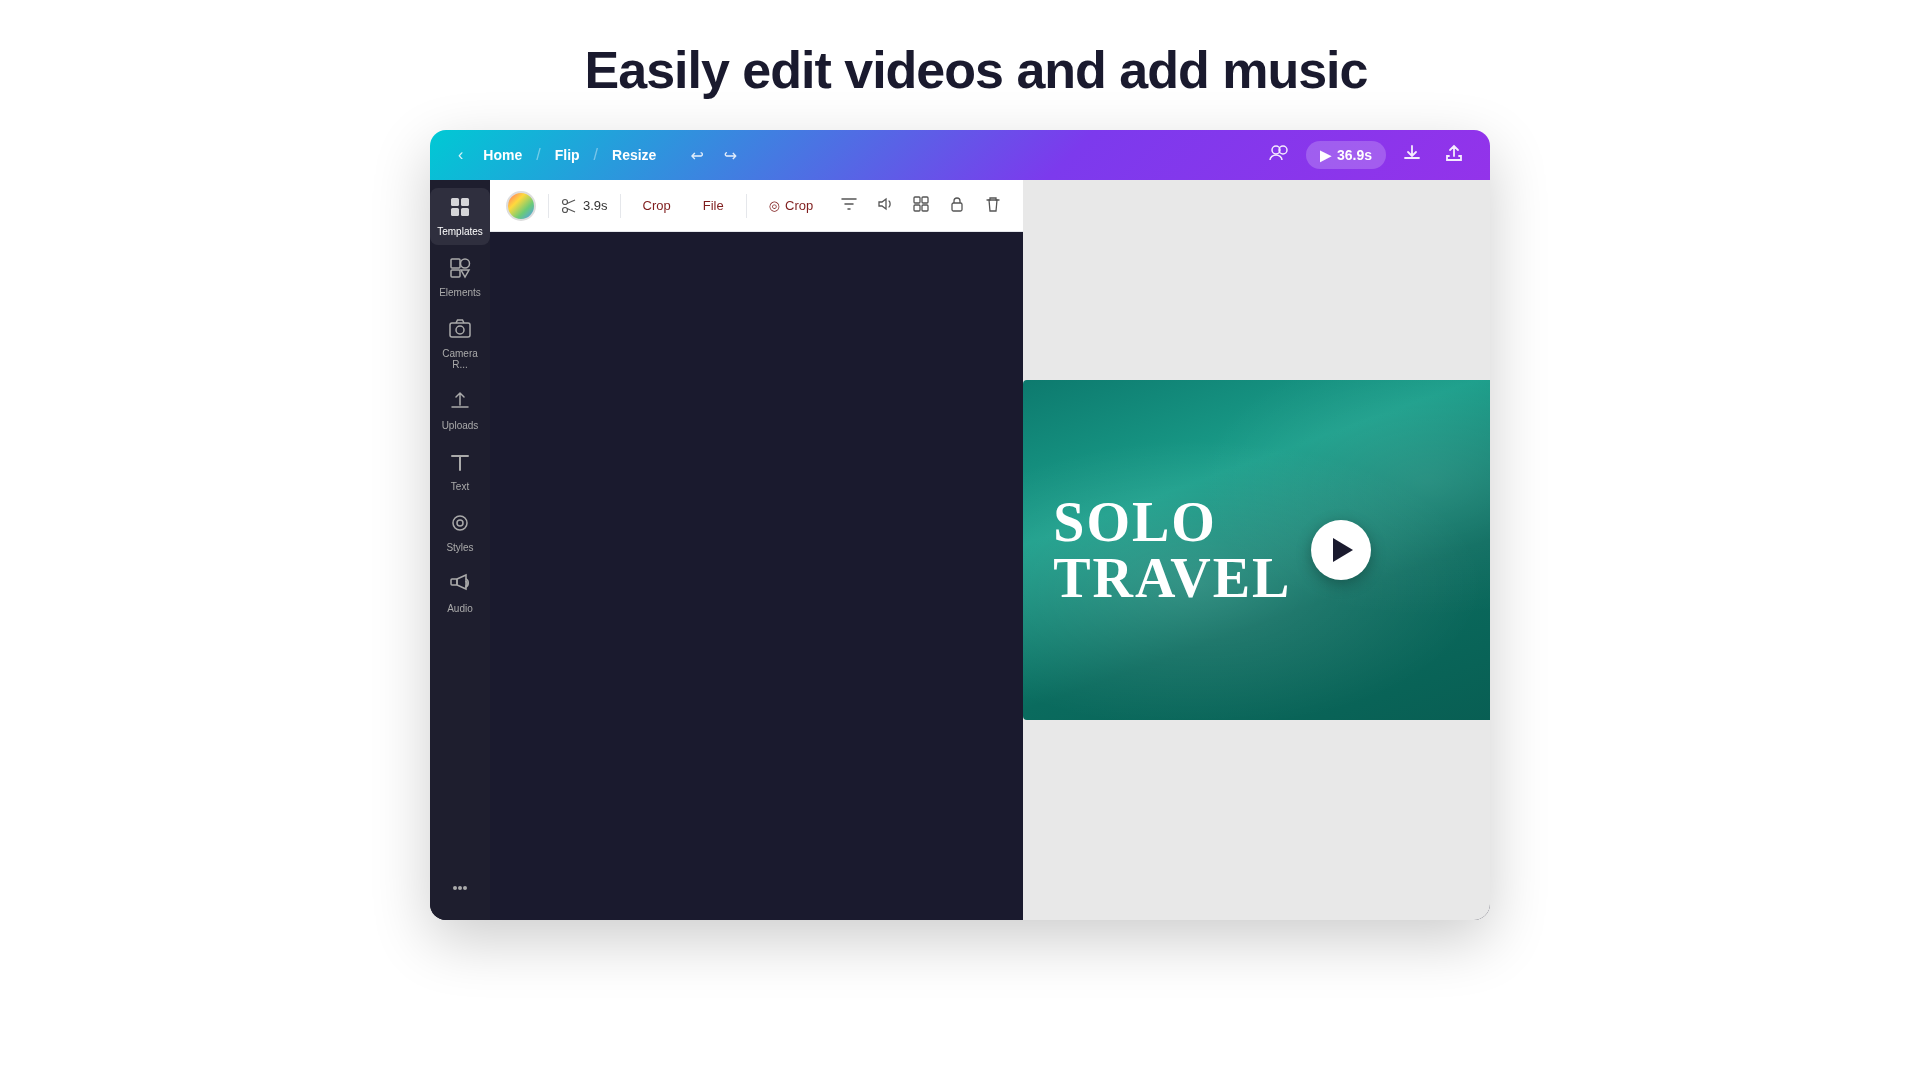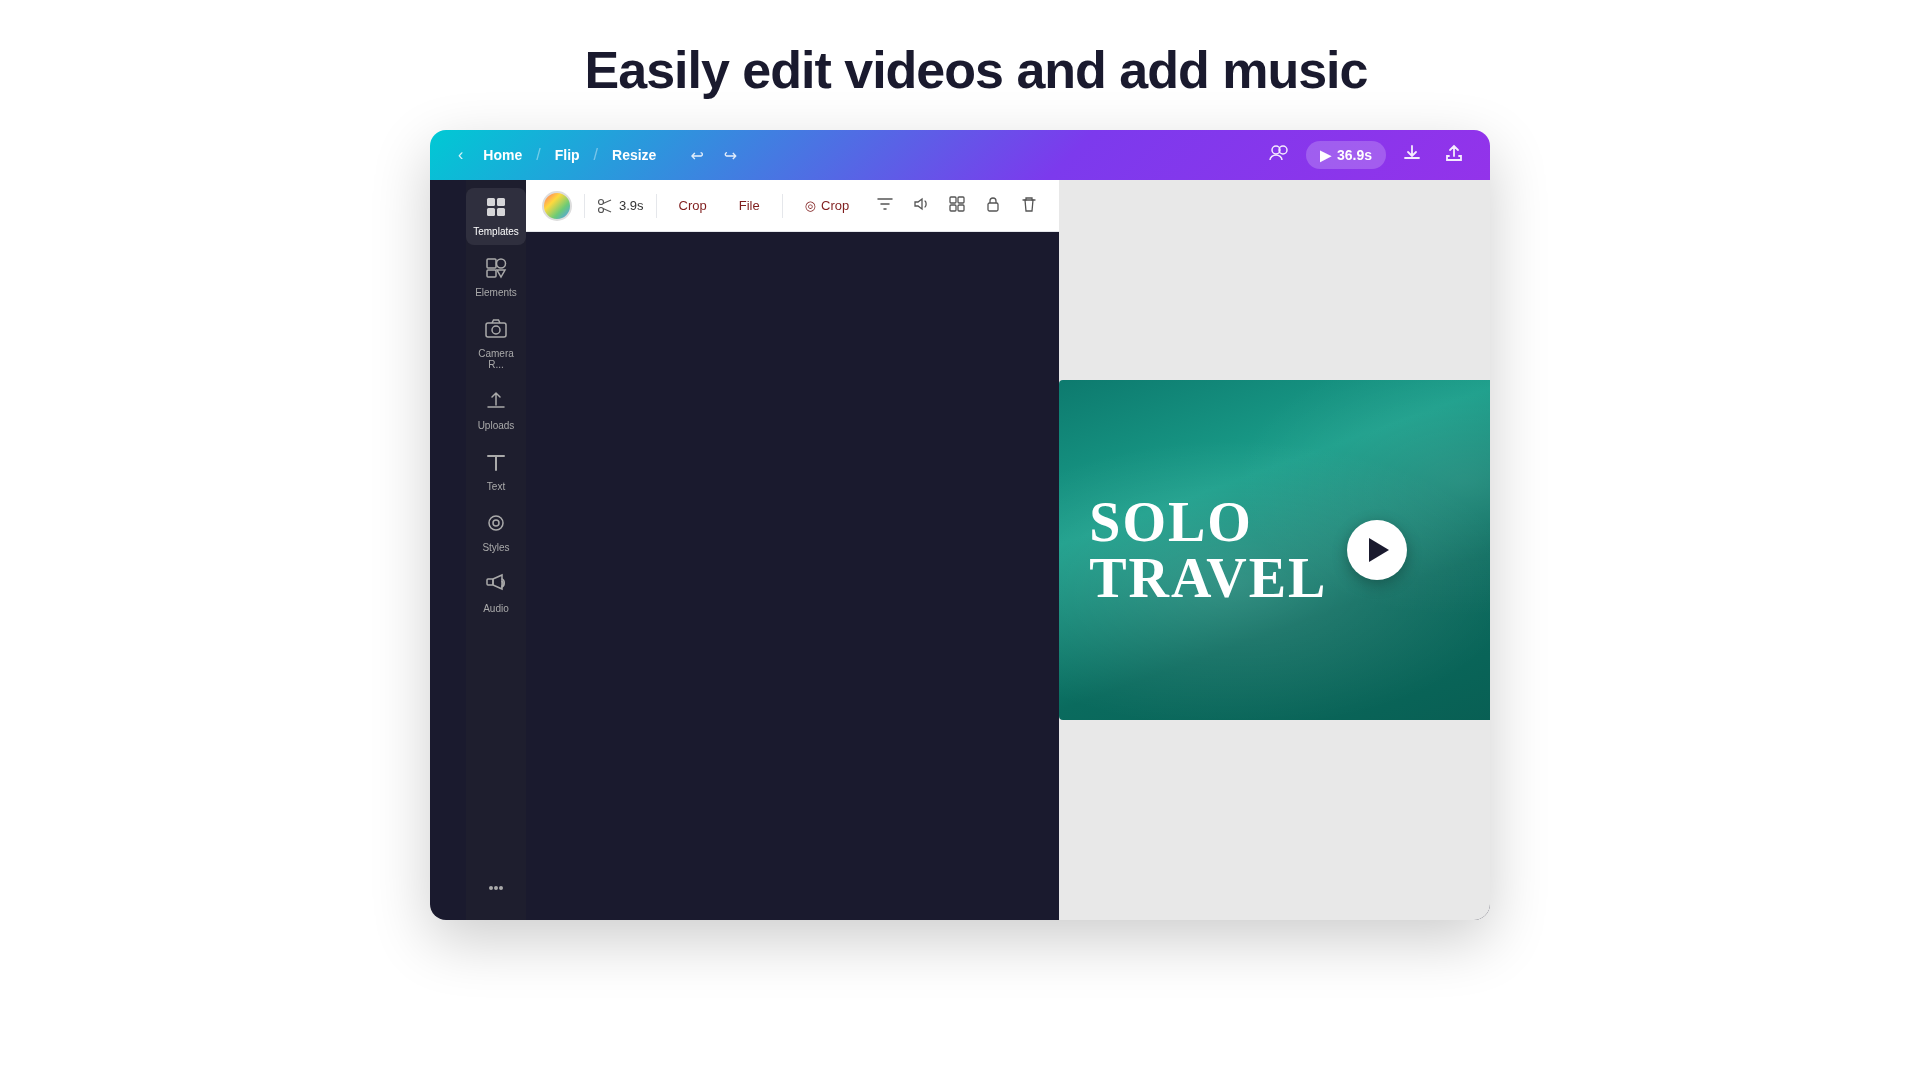--- a/index.html
+++ b/index.html
@@ -125,21 +125,20 @@
 
     
     .sidebar {
       width: 70px;
       background: #1e1e2e;
       display: flex;
       flex-direction: column;
       align-items: center;
       padding: 8px 0;
       gap: 4px;
-      margin-left: 36px;
     }
     .sidebar-item {
       display: flex;
       flex-direction: column;
       align-items: center;
       gap: 3px;
       padding: 8px 4px;
       border-radius: 8px;
       cursor: pointer;
       width: 60px;

